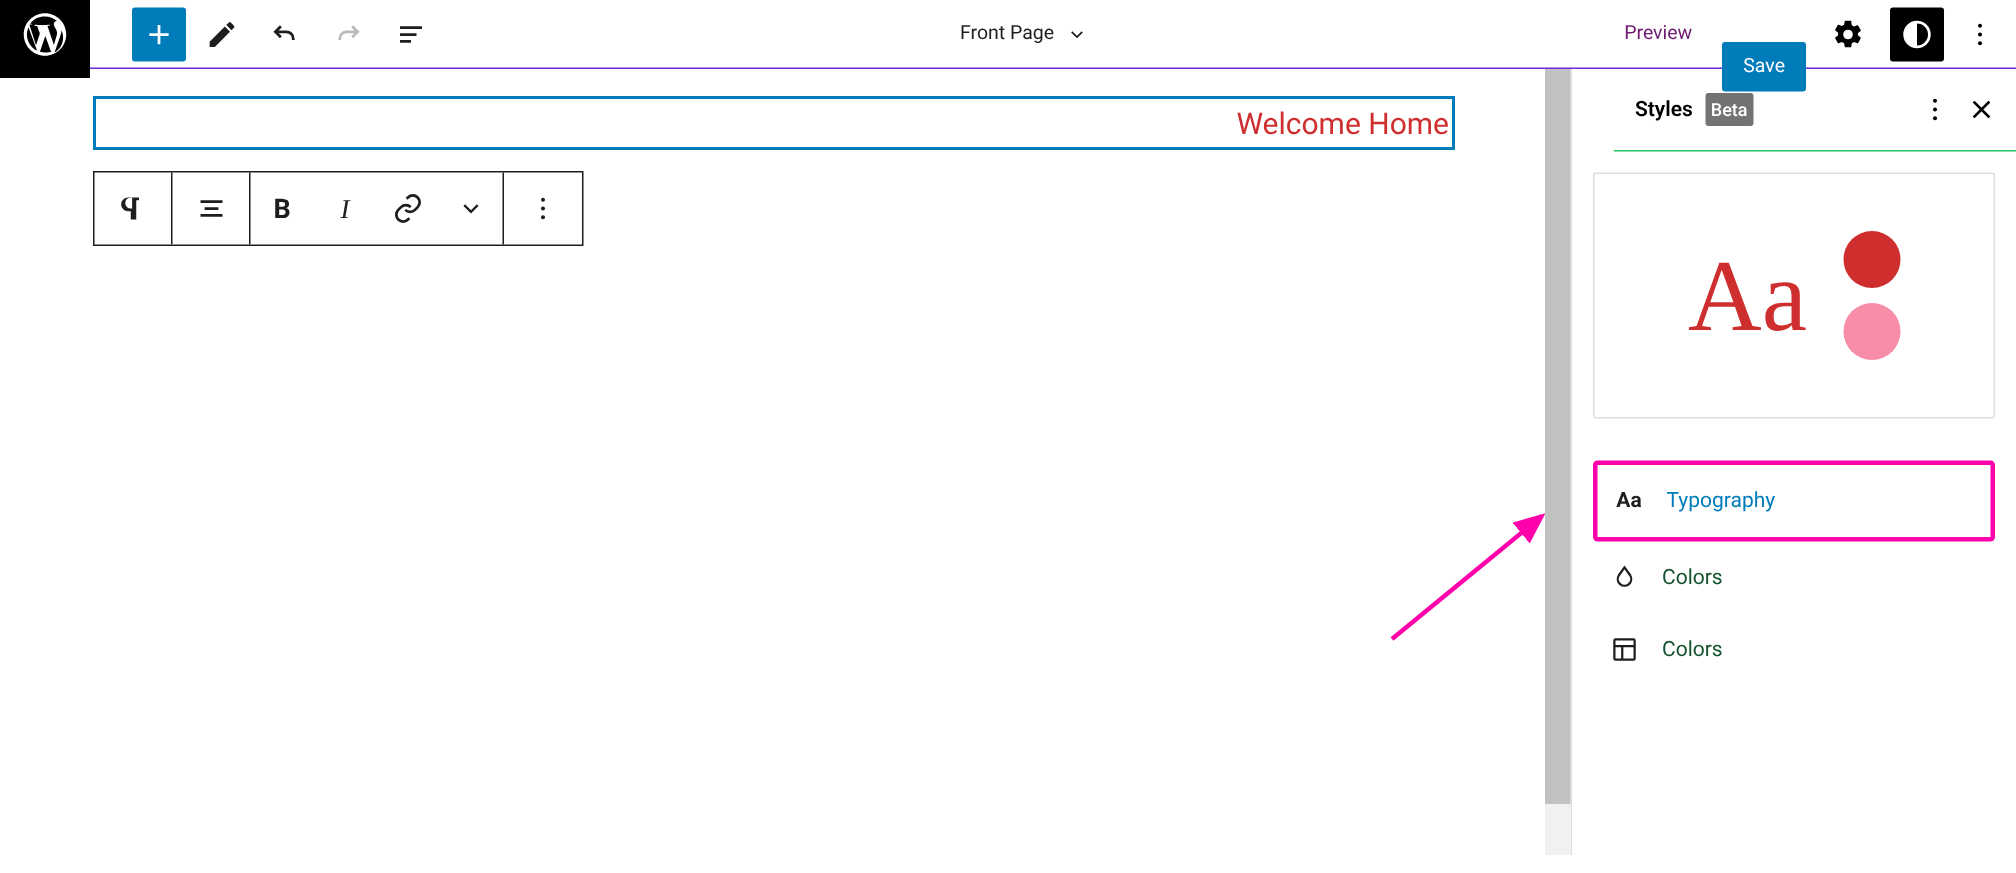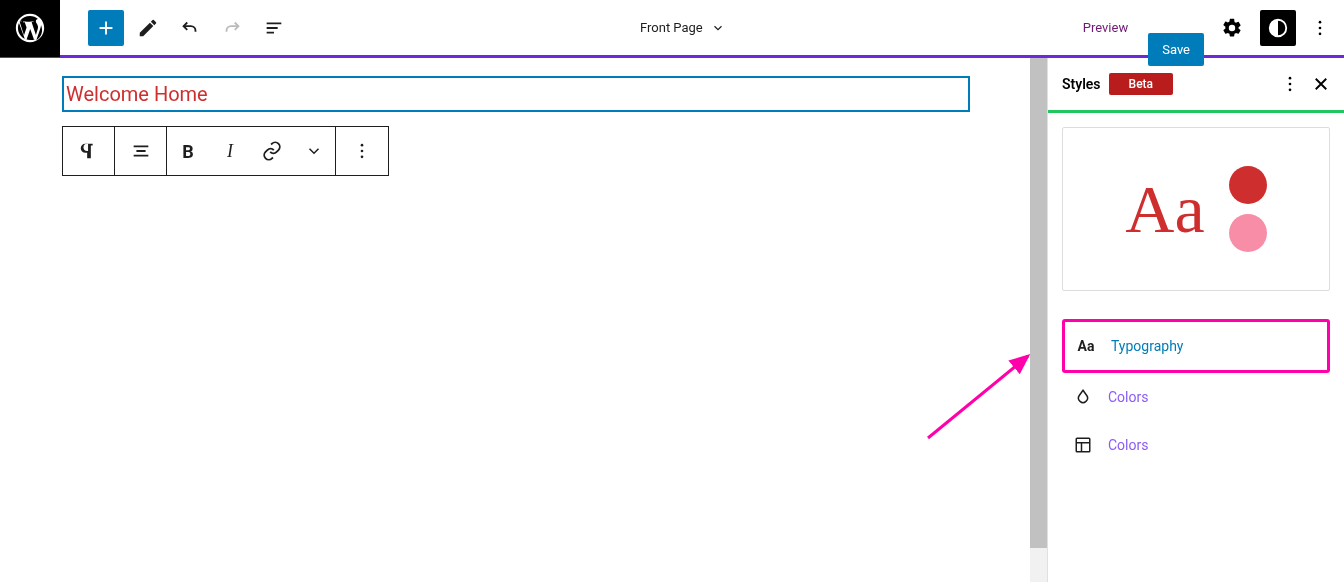--- a/index.html
+++ b/index.html
@@ -1,18 +1,18 @@
 <!DOCTYPE html>
 <html><head>
 <meta charset="utf-8">
 <style>
   * { box-sizing: border-box; margin: 0; padding: 0; font-family: -apple-system, BlinkMacSystemFont, "Segoe UI", Roboto, sans-serif; }
   body { width: 1344px; height: 582px; overflow: hidden; background: #fff; }
 
-  .topbar { display: flex; align-items: center; height: 58px; border-bottom: 3px solid #6d28d9; }
+  .topbar { display: flex; align-items: center; height: 46px; border-bottom: 1px solid #6d28d9; }
   .wp-logo { width: 60px; height: 58px; background: #000; display: flex; align-items: center; justify-content: center; }
   .wp-logo svg { width: 34px; height: 34px; fill: #fff; }
 
   .tb-left { display: flex; align-items: center; gap: 6px; padding-left: 28px; }
   .add-btn { width: 36px; height: 36px; background: #007cba; color: #fff; display: flex; align-items: center; justify-content: center; border-radius: 2px; cursor: pointer; }
   .tb-icon { width: 36px; height: 36px; display: flex; align-items: center; justify-content: center; cursor: pointer; color: #1e1e1e; }
 
   .tb-center { flex: 1; display: flex; justify-content: center; align-items: center; gap: 8px; color: #1e1e1e; font-size: 13px; cursor: pointer; }
 
   .tb-right { display: flex; align-items: center; gap: 10px; padding-right: 10px; }
@@ -20,43 +20,43 @@
   .save-btn { background: #007cba; color: #fff; font-size: 13px; padding: 9px 14px; border-radius: 2px; cursor: pointer; margin-top: 44px; }
   .settings-btn, .styles-toggle { width: 36px; height: 36px; display: flex; align-items: center; justify-content: center; cursor: pointer; }
   .styles-toggle { background: #000; color: #fff; border-radius: 2px; }
   .kebab { width: 28px; height: 36px; display: flex; align-items: center; justify-content: center; cursor: pointer; }
 
   .main { display: flex; height: calc(582px - 58px); }
   .editor { flex: 1; position: relative; padding: 18px 60px 0 62px; }
   .scrollbar { width: 17px; background: #f1f1f1; position: relative; }
   .scrollbar-thumb { position: absolute; top: 0; left: 0; right: 0; height: 490px; background: #c1c1c1; }
 
-  .heading-block { border: 2px solid #007cba; padding: 4px 2px; font-size: 20px; color: #cf2e2e; }
+  .heading-block { border: 2px solid #007cba; padding: 4px 2px; font-size: 20px; color: #cf2e2e; text-align: right; }
   
   .block-toolbar { margin-top: 14px; display: inline-flex; border: 1px solid #1e1e1e; }
   .bt-cell { width: 52px; height: 48px; display: flex; align-items: center; justify-content: center; cursor: pointer; color: #1e1e1e; }
   .bt-inner { display:inline-flex; }
   .bt-sep { border-right: 1px solid #1e1e1e; }
 
   .sidebar { width: 297px; border-left: 1px solid #e0e0e0; display: flex; flex-direction: column; }
-  .sb-header { height: 55px; display: flex; align-items: center; justify-content: space-between; padding: 0 14px; border-bottom: 3px solid #22c55e; }
+  .sb-header { height: 55px; display: flex; align-items: center; justify-content: space-between; padding: 0 14px; border-bottom: 1px solid #22c55e; margin-left: 28px; }
   .sb-title { display: flex; align-items: center; gap: 8px; font-size: 14px; font-weight: 600; }
-  .beta-badge { background: #b91c1c; color: #fff; font-size: 12px; padding: 4px 20px; border-radius: 2px; font-weight: 500; }
+  .beta-badge { background: #737373; color: #fff; font-size: 12px; padding: 4px 4px; border-radius: 2px; font-weight: 500; }
   .sb-header-actions { display: flex; align-items: center; gap: 12px; }
 
   .sb-body { padding: 14px; }
   .preview-card { border: 1px solid #ddd; border-radius: 2px; height: 164px; display: flex; align-items: center; justify-content: center; gap: 24px; }
   .aa-big { font-family: Georgia, serif; font-size: 68px; color: #cf2e2e; }
   .swatches { display: flex; flex-direction: column; gap: 10px; }
   .swatch { width: 38px; height: 38px; border-radius: 50%; }
   .sw1 { background: #cf2e2e; }
   .sw2 { background: #f78da7; }
 
   .sb-list { margin-top: 28px; }
-  .sb-item { display: flex; align-items: center; gap: 14px; padding: 15px 10px; font-size: 14px; color: #8b5cf6; cursor: pointer; border-radius: 3px; }
+  .sb-item { display: flex; align-items: center; gap: 14px; padding: 15px 10px; font-size: 14px; color: #14532d; cursor: pointer; border-radius: 3px; }
   .sb-item.highlight { border: 3px solid #ff00aa; color: #007cba; padding: 16px 10px; }
   .sb-item-icon { width: 22px; display: flex; justify-content: center; color: #1e1e1e; }
   .aa-small { font-weight: 700; font-size: 14px; }
 
   .annotation-arrow { position: absolute; pointer-events: none; }
 
   svg { display: block; }
 </style>
 </head>
 <body>

